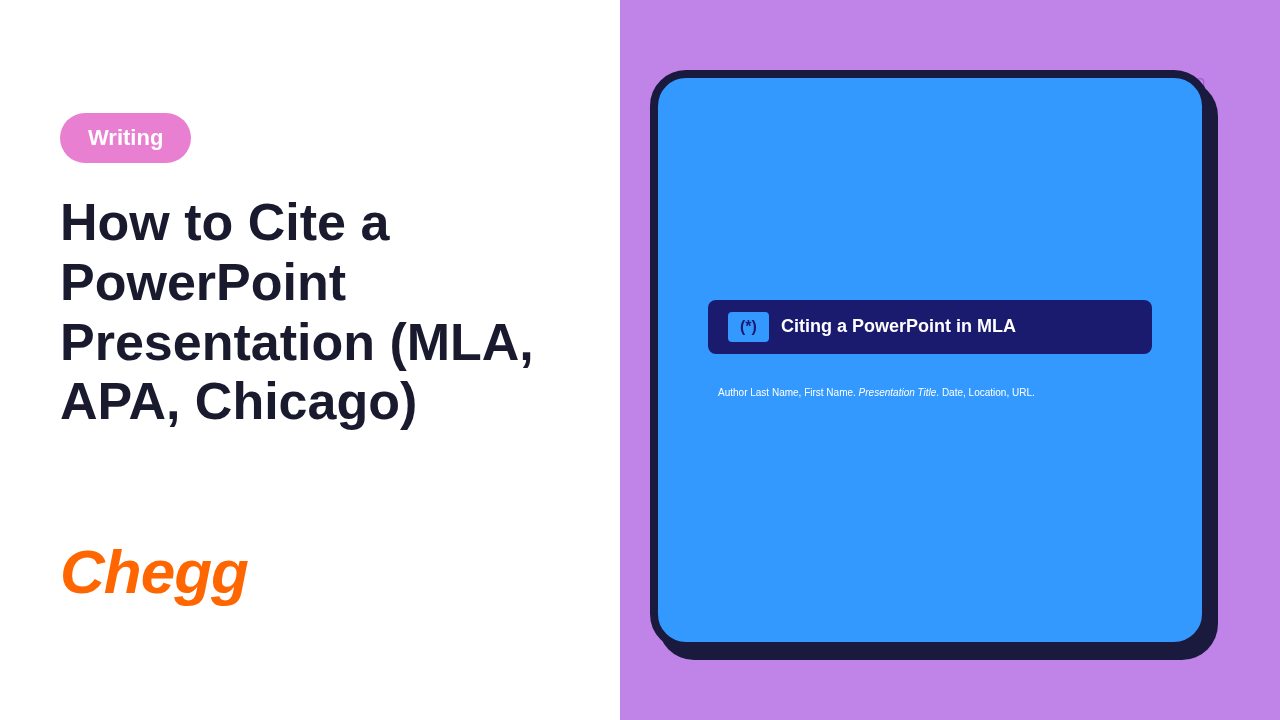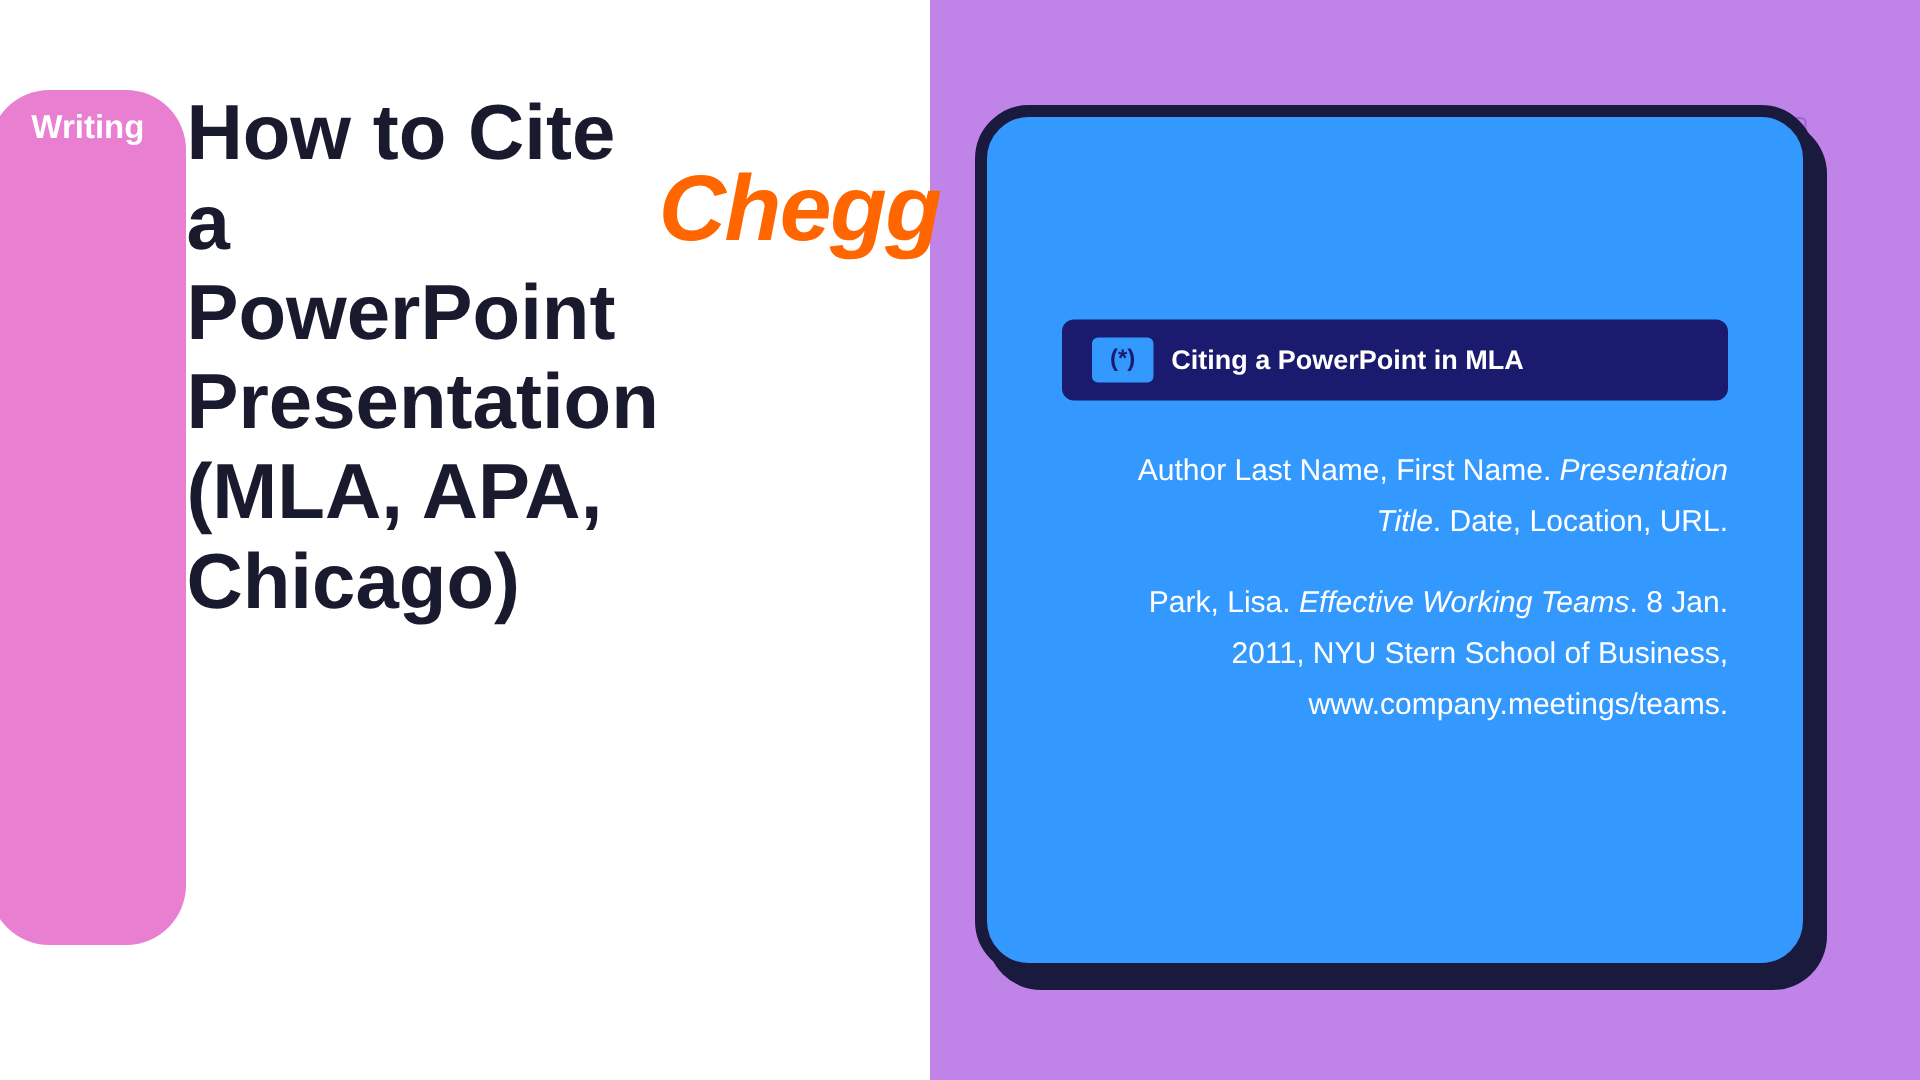--- a/index.html
+++ b/index.html
@@ -20,21 +20,21 @@
       position: relative;
       background: #ffffff;
     }
 
     
     .left-section {
       width: 620px;
       height: 100%;
       background: #ffffff;
       display: flex;
-      flex-direction: row;
+      flex-direction: column;
       justify-content: center;
       padding: 60px 60px 60px 60px;
       position: relative;
       z-index: 2;
     }
 
     .writing-badge {
       display: inline-block;
       background: #e87fd0;
       color: #ffffff;
@@ -143,23 +143,23 @@
     }
 
     .slide-title-text {
       color: #ffffff;
       font-size: 18px;
       font-weight: 800;
     }
 
     .citation-content {
       color: #ffffff;
-      font-size: 20px;
+      font-size: 10px;
       line-height: 1.7;
-      text-align: right;
+      text-align: left;
       width: 100%;
     }
 
     .citation-content p {
       margin-bottom: 20px;
       padding-left: 10px;
     }
 
     .citation-content em {
       font-style: italic;
@@ -305,18 +305,17 @@
       </div>
     </div>
 
     <div class="tablet-card">
       <div class="slide-title-bar">
         <span class="asterisk-badge">(*)</span>
         <span class="slide-title-text">Citing a PowerPoint in MLA</span>
       </div>
       <div class="citation-content">
         <p>Author Last Name, First Name. <em>Presentation Title</em>. Date, Location, URL.</p>
-        <p>Park, Lisa. <em>Effective Working Teams</em>. 8 Jan. 2011, NYU Stern School of Business, www.company.meetings/teams.</p>
       </div>
     </div>
 
   </div>
 </div>
 
 </body></html>

